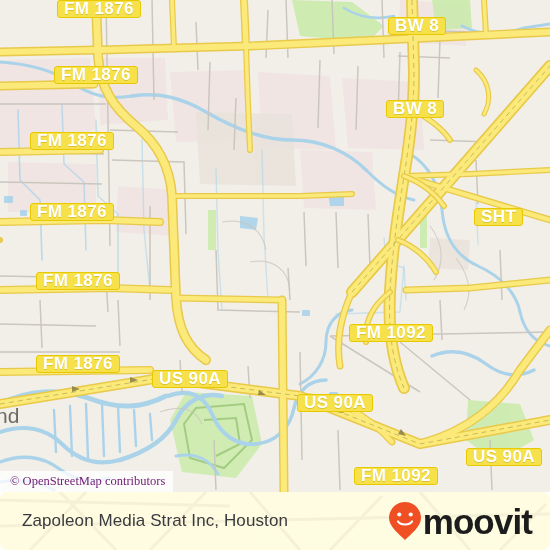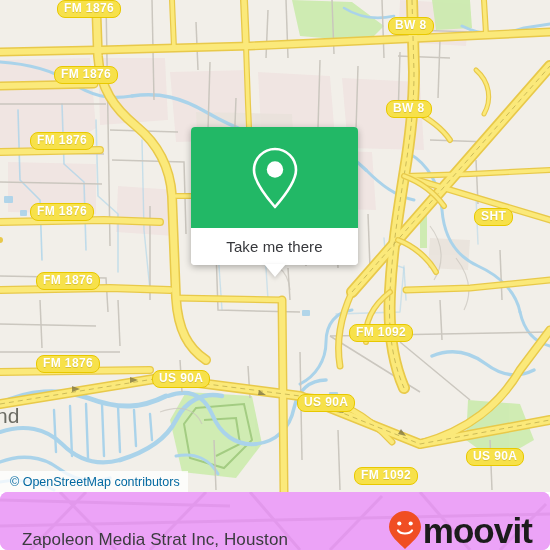--- a/index.html
+++ b/index.html
@@ -26,23 +26,23 @@
     overflow: hidden;
     background: #f2efe9;
   }
   #map-svg { position: absolute; left: 0; top: 0; }
 
   
   .shield {
     position: absolute;
     background: #f7e14a;
     border: 1.6px solid #e8c800;
-    border-radius: 8px;
+    border-radius: 3px;
     color: #ffffff;
-    font-size: 12px;
+    font-size: 17px;
     font-weight: bold;
     letter-spacing: 0.4px;
     padding: 2px 6px 3px 6px;
     line-height: 11px;
     white-space: nowrap;
     text-shadow: 0 1px 0 rgba(120,100,0,0.25);
     font-family: "Liberation Sans", sans-serif;
   }
 
   
@@ -57,24 +57,24 @@
   
   #attribution {
     position: absolute;
     left: 0;
     bottom: 0;
     height: 21px;
     padding: 0 8px 0 10px;
     display: flex;
     align-items: center;
     background: rgba(255,255,255,0.78);
-    color: #0369a1;
+    color: #701a75;
     font-size: 12.5px;
     white-space: nowrap;
-    font-family: Liberation Sans, sans-serif;
+    font-family: Liberation Serif, serif;
   }
 
   
   #popup-card {
     position: absolute;
     left: 191px;
     top: 127px;
     width: 167px;
     height: 138px;
     border-radius: 4px;
@@ -122,23 +122,23 @@
     filter: drop-shadow(0 2px 2px rgba(0,0,0,0.18));
   }
 
   
   #footer {
     position: absolute;
     left: 0;
     top: 492px;
     width: 550px;
     height: 58px;
-    background: #d946ef;
+    background: #fef9c3;
     display: flex;
-    align-items: flex-end;
+    align-items: center;
     justify-content: space-between;
     padding: 0 18px 0 22px;
     overflow: hidden;
     border-radius: 8px;
   }
   #footer-watermark {
     position: absolute;
     left: 0; top: 0;
     width: 550px; height: 58px;
     opacity: 0.5;
@@ -432,30 +432,20 @@
     <div class="shield" style="left:36px;  top:355px;">FM 1876</div>
     <div class="shield" style="left:388px; top:17px;">BW 8</div>
     <div class="shield" style="left:386px; top:100px;">BW 8</div>
     <div class="shield" style="left:457px; top:208px;margin-left:17px;">SHT</div>
     <div class="shield" style="left:349px; top:324px;">FM 1092</div>
     <div class="shield" style="left:354px; top:467px;">FM 1092</div>
     <div class="shield" style="left:152px; top:370px;">US 90A</div>
     <div class="shield" style="left:297px; top:394px;">US 90A</div>
     <div class="shield" style="left:466px; top:448px;">US 90A</div>
 
-    <div id="popup-card">
-      <div id="popup-green">
-        <svg id="popup-pin" width="54" height="66" viewBox="0 0 54 66">
-          <path d="M27 4 C15.4 4 6 13.4 6 25 C6 36 17 50.5 27 62 C37 50.5 48 36 48 25 C48 13.4 38.6 4 27 4 Z" fill="none" stroke="#ffffff" stroke-width="2.6" stroke-linejoin="round"></path>
-          <circle cx="27" cy="24.5" r="8.2" fill="#ffffff"></circle>
-        </svg>
-      </div>
-      <div id="popup-button">Take me there</div>
-      <div id="popup-tail"></div>
-    </div>
 
     <div id="attribution">© OpenStreetMap contributors</div>
   </div>
 
   <div id="footer">
     <svg id="footer-watermark" width="550" height="58" viewBox="0 0 550 58">
       <rect x="0" y="0" width="550" height="58" fill="#ffffff"></rect>
       <g stroke="#eceaea" fill="none" stroke-width="3">
         <path d="M30,58 L86,0"></path>
         <path d="M60,0 L116,58"></path>

